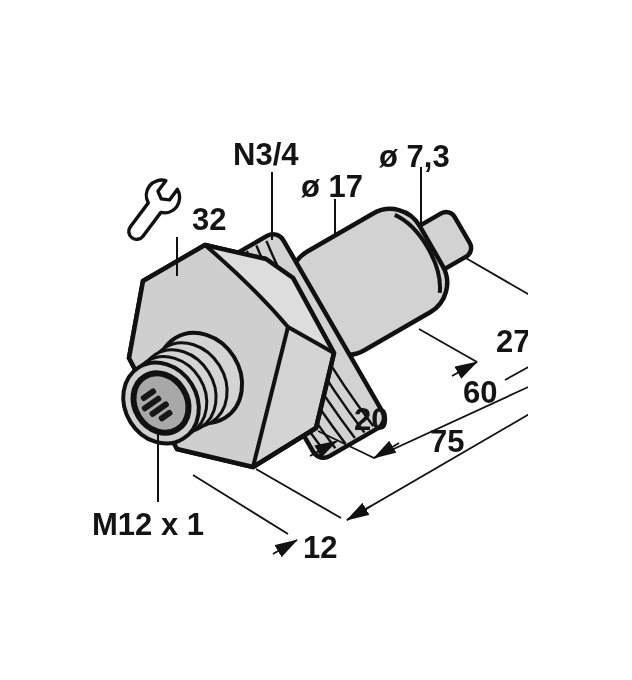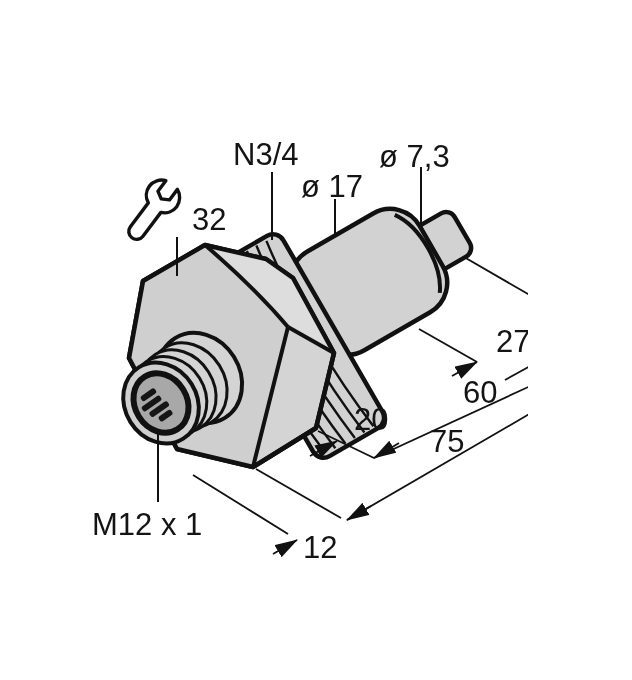--- a/index.html
+++ b/index.html
@@ -1,17 +1,17 @@
 <!DOCTYPE html>
 <html><head>
 <meta charset="utf-8">
 <style>
   html,body{margin:0;padding:0;background:#ffffff;}
   .stage{position:relative;width:528px;height:680px;background:#ffffff;overflow:hidden;
-         font-family:"Liberation Sans", sans-serif;}
+         font-family:"Liberation Sans", sans-serif;font-weight:bold;}
   svg text{font-family:"Liberation Sans", sans-serif;font-size:31px;fill:#141414;}
 </style>
 </head>
 <body>
 
 <div class="stage">
 <svg width="632" height="680" viewBox="0 0 632 680">
   <defs>
     <marker id="arr" markerUnits="userSpaceOnUse" markerWidth="26" markerHeight="16" refX="22" refY="7" orient="auto">
       <path d="M0,0 L23,7 L0,14 Z" fill="#111"></path>

